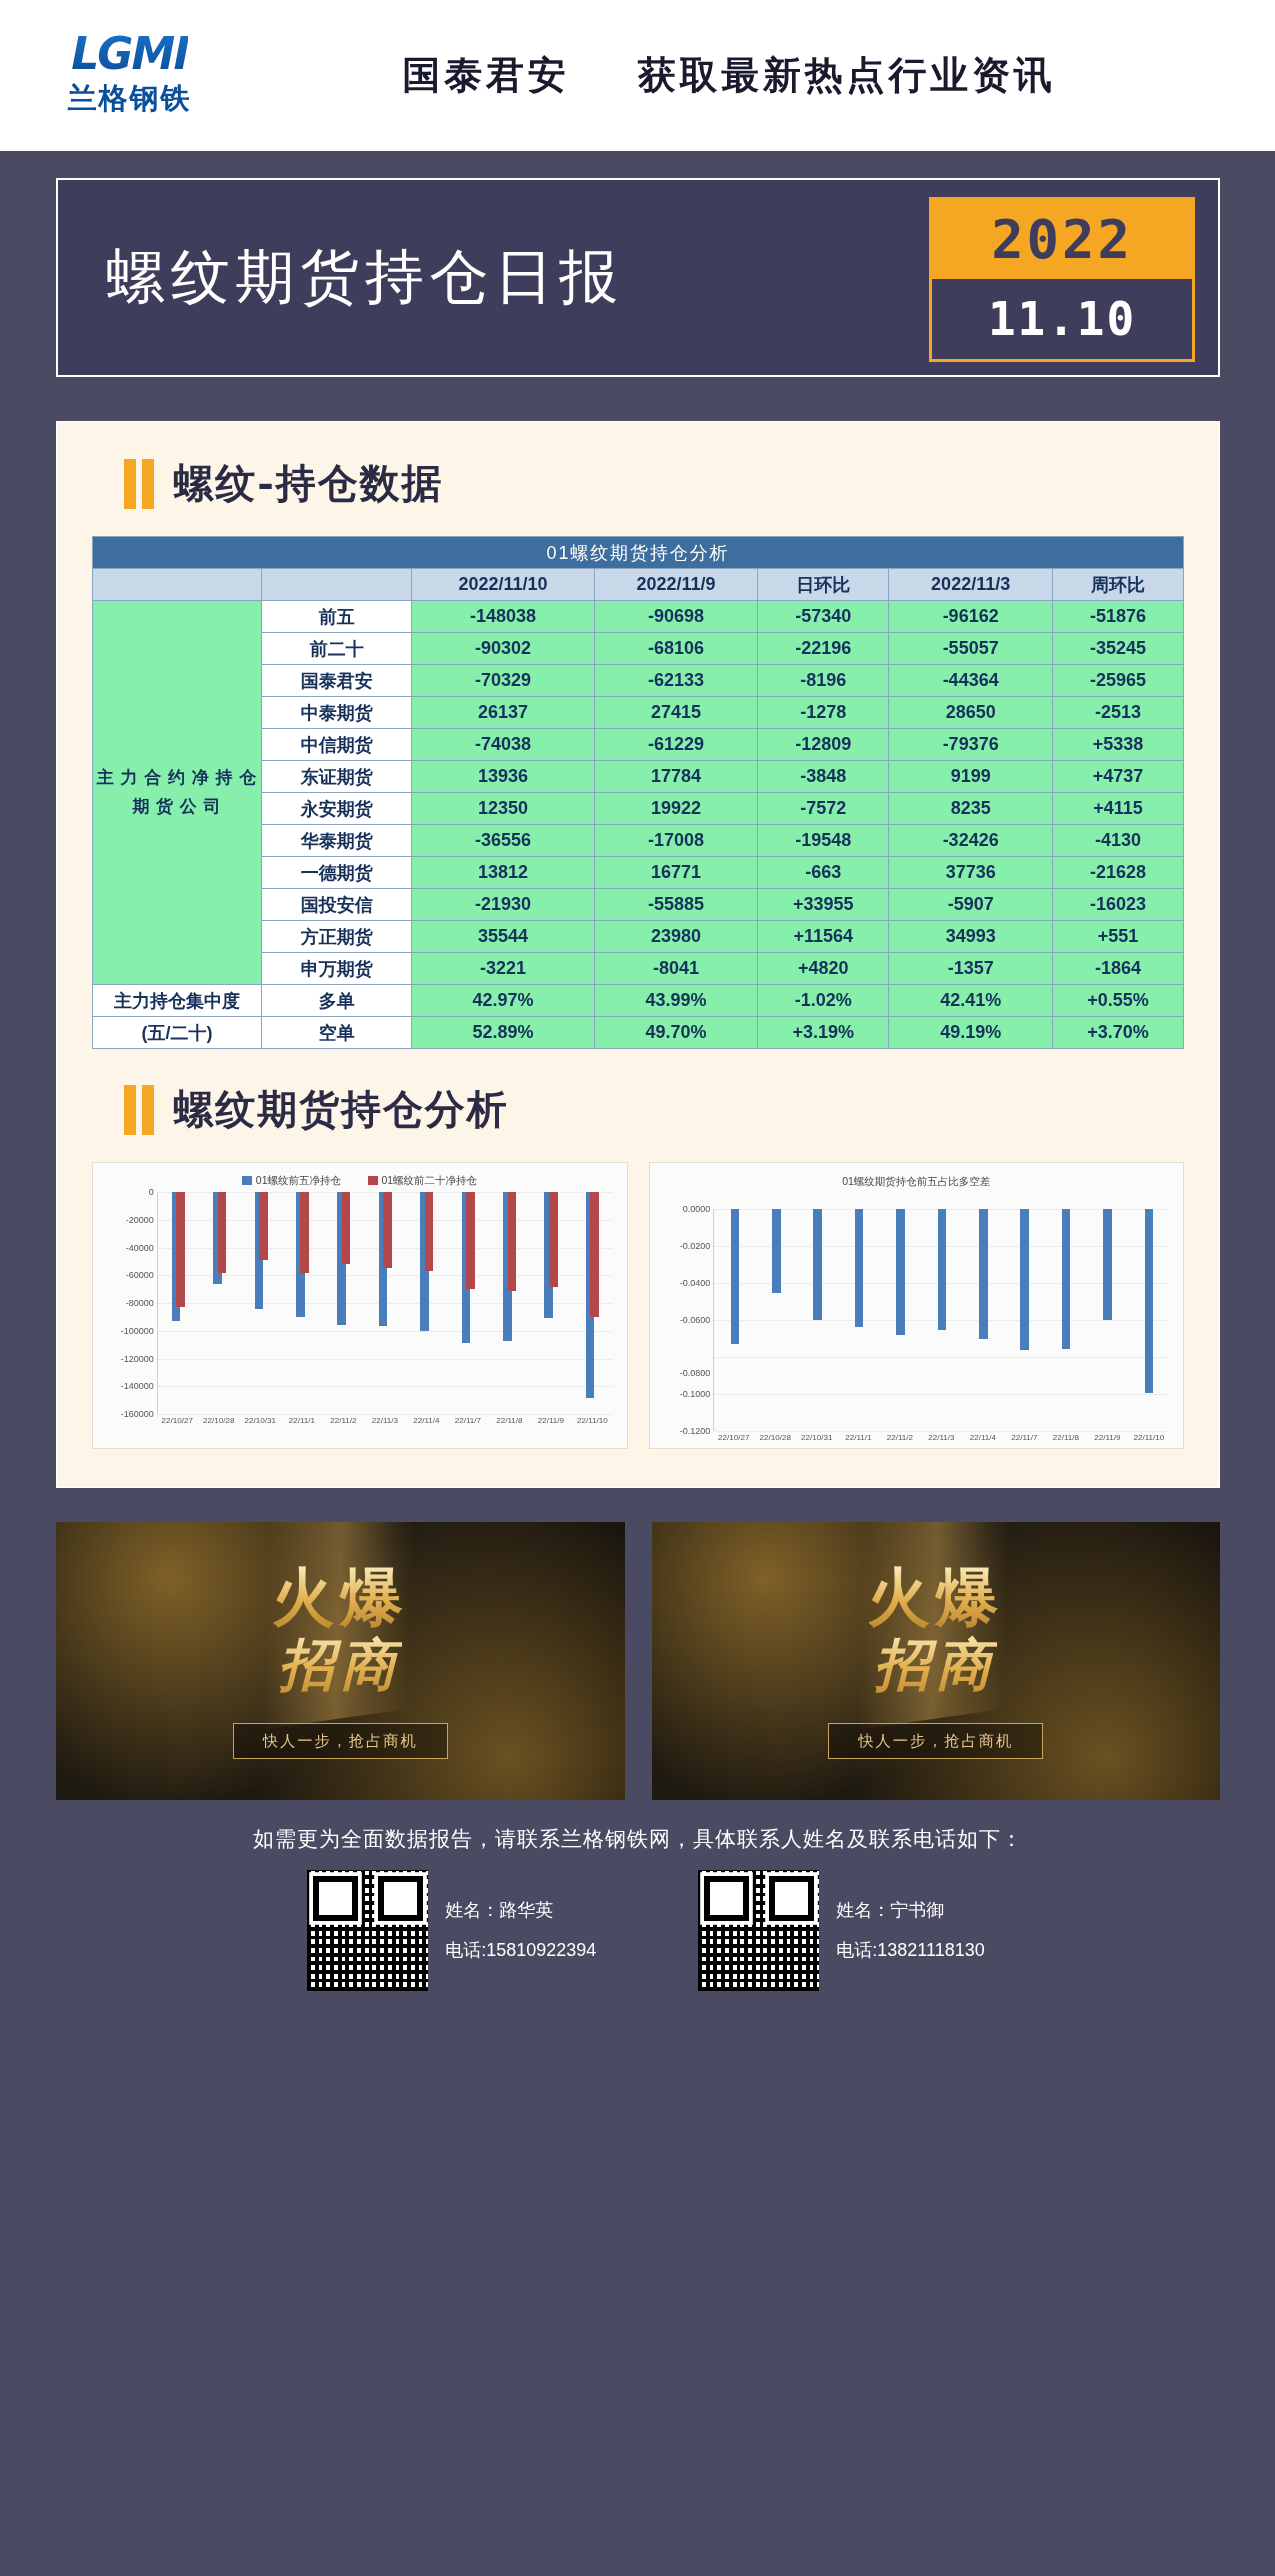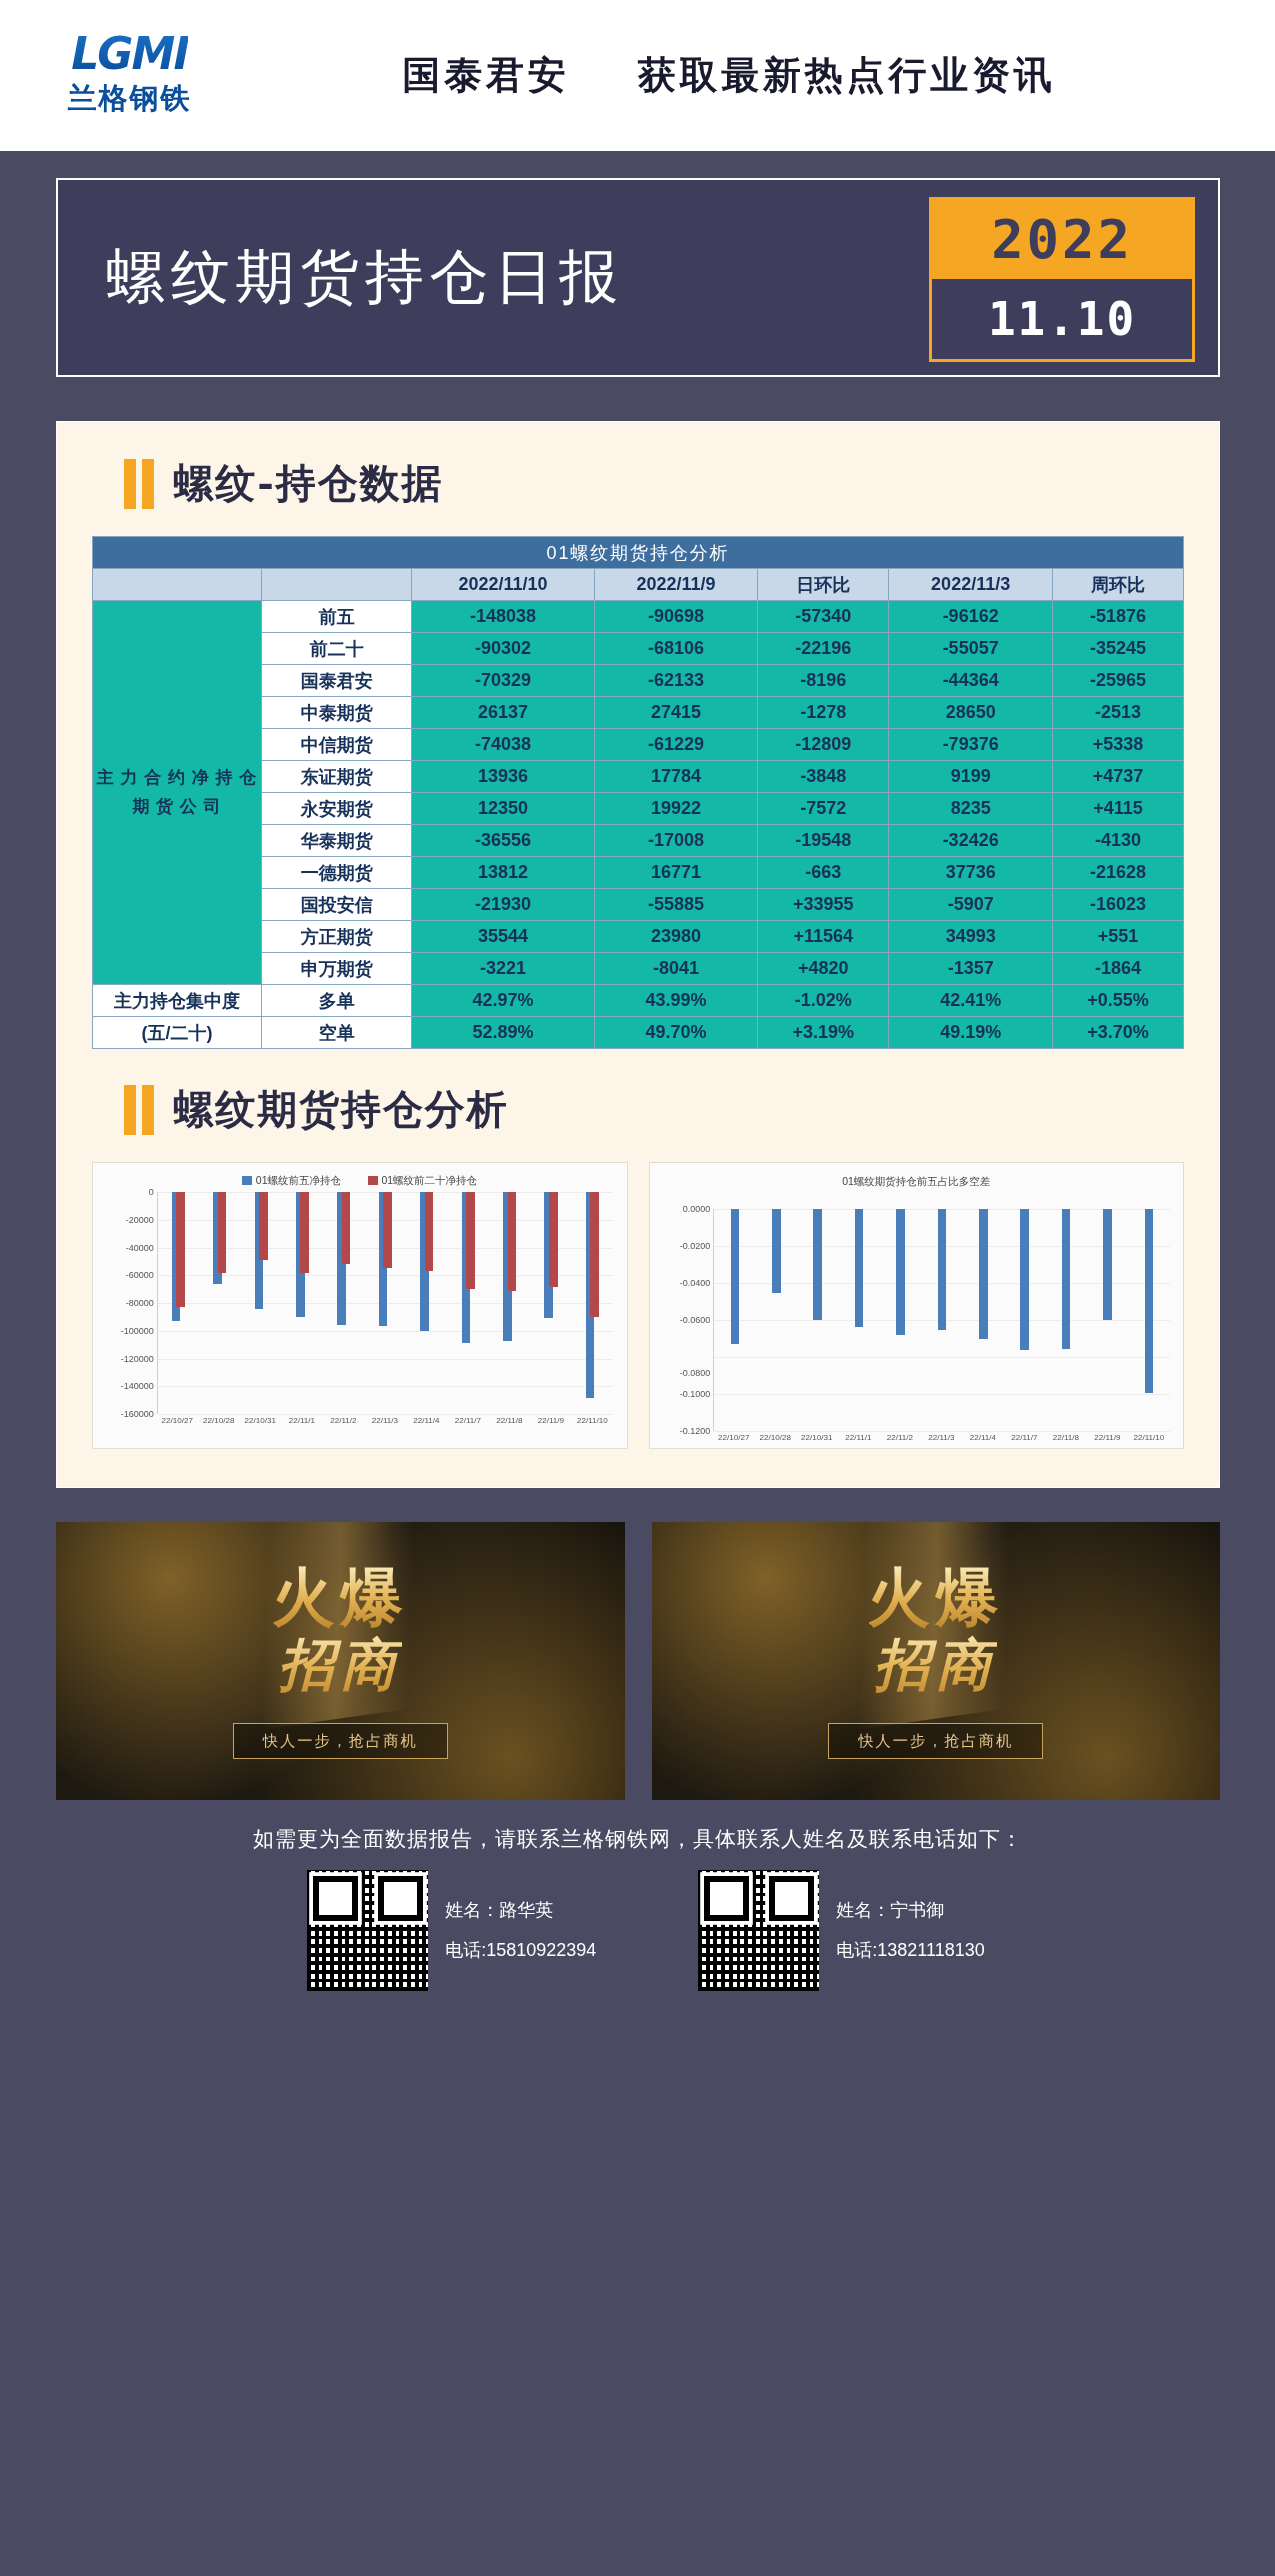--- a/index.html
+++ b/index.html
@@ -133,21 +133,21 @@
     font-family: "DejaVu Serif", serif;
     letter-spacing: 1.9px;
   }
 
   
   table.holding {
     border-collapse: collapse;
     width: 1092px;
     margin: 0 auto;
     font-family: "Liberation Sans", sans-serif;
-    background: #14b8a6;
+    background: #86efac;
   }
   table.holding td, table.holding th {
     border: 1px solid #8aa5bf;
     text-align: center;
     font-size: 18px;
     height: 32px;
     padding: 1.9px 3.8px;
     color: #17325a;
     white-space: nowrap;
   }

